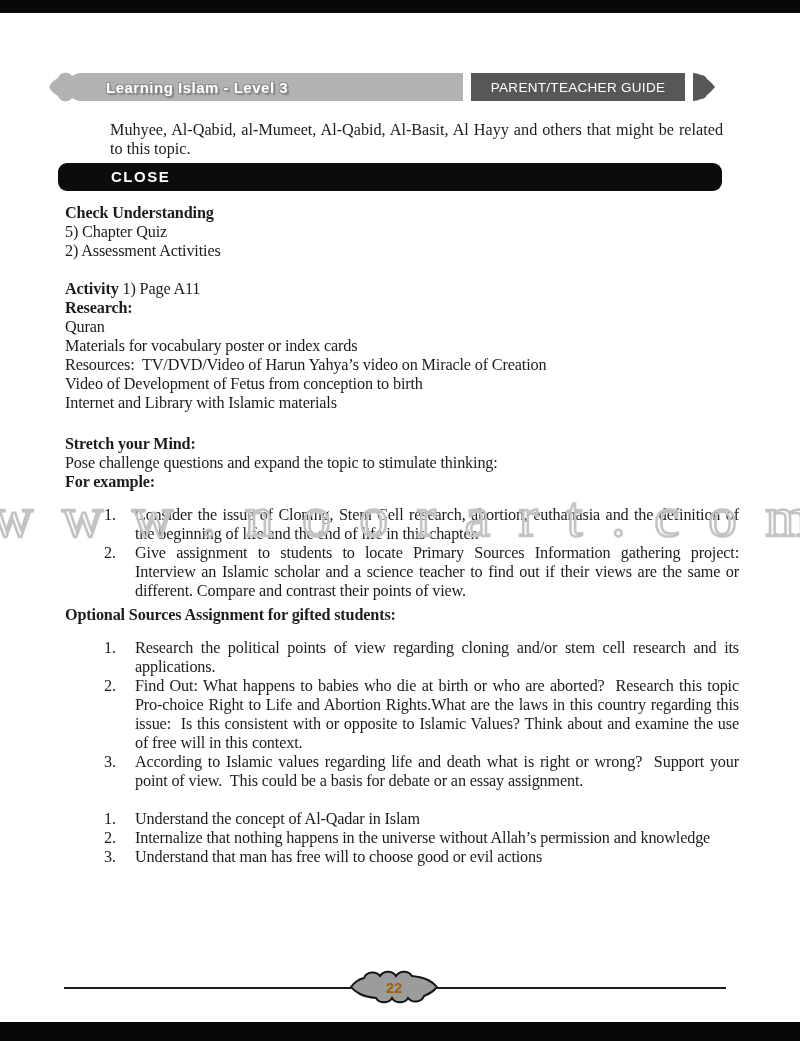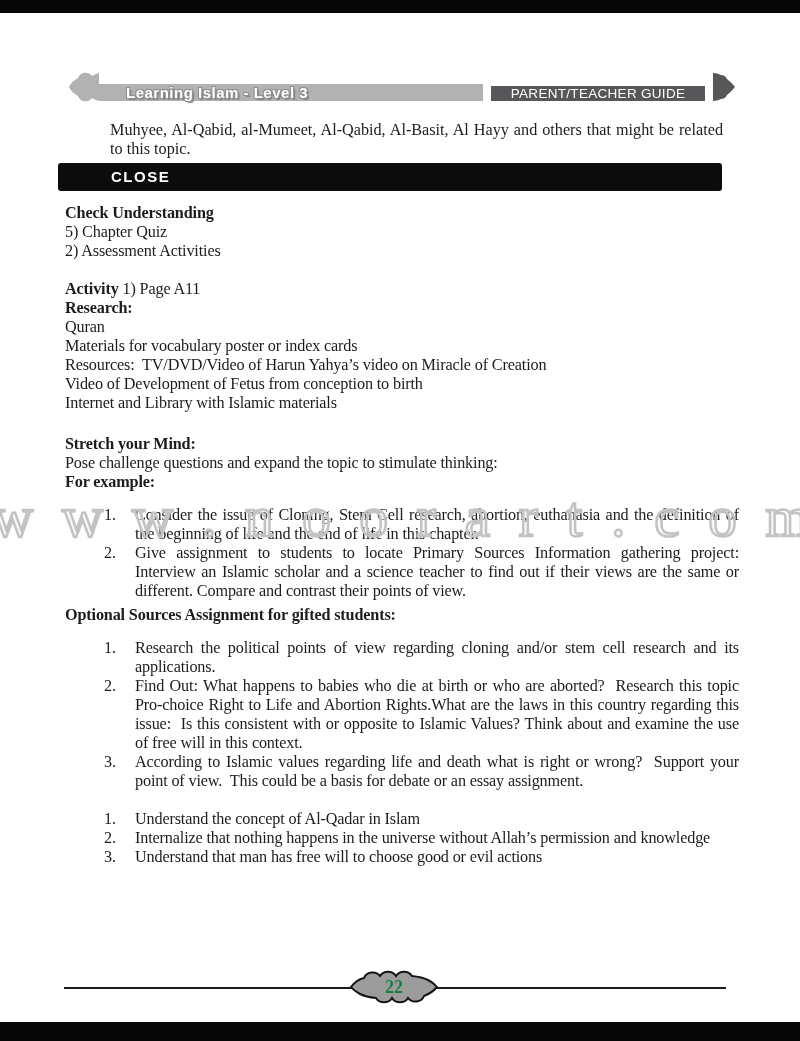--- a/index.html
+++ b/index.html
@@ -6,21 +6,21 @@
   .page {
     position:relative; width:800px; height:1041px; margin:0 auto;
     background:#ffffff; overflow:hidden;
     font-family:"Liberation Serif", serif; color:#1c1c1c;
   }
   .edge-bar { position:absolute; left:0; width:800px; background:#070707; }
   .edge-bar.top { top:0; height:13px; }
   .edge-bar.bottom { top:1022px; height:19px; }
 
   
-  .banner { position:absolute; top:70px; left:67px; width:668px; height:34px; display:flex;align-items:flex-end; }
+  .banner { position:absolute; top:70px; left:47px; width:668px; height:34px; display:flex; }
   .banner svg { display:block; height:34px; }
   .banner-light {
     flex:1; margin:3px 0; background:#b2b2b2;
     display:flex; align-items:center; padding-left:27px;
   }
   .banner-dark {
     width:214px; margin:3px 8px; background:#57575a;
     display:flex; align-items:center; justify-content:center;
   }
   .banner-title {
@@ -36,21 +36,21 @@
 
   
   .intro {
     position:absolute; top:105px; left:110px; width:613px;
     font-size:16.2px; line-height:19px; text-align:justify; white-space:pre-wrap;
   }
 
   
   .close-bar {
     position:absolute; top:163px; left:58px; width:664px; height:28px;
-    background:#0c0c0c; border-radius:3px;
+    background:#0c0c0c; border-radius:9px;
   }
   .close-label {
     position:absolute; left:53px; top:0; line-height:28px; color:#ffffff;
     font-family:"Liberation Sans", sans-serif; font-weight:bold;
     font-size:15px; letter-spacing:1.5px;
   }
 
   
   .sec { position:absolute; left:65px; width:660px; font-size:16.2px; line-height:19px; letter-spacing:-0.15px; }
   .sec b, .sec .bold { font-weight:bold; }
@@ -79,21 +79,21 @@
     z-index:6; pointer-events:none;
   }
 
   
   .footer-line { position:absolute; top:987px; left:64px; width:662px; height:2px; background:#1b1b1b; }
   .page-badge { position:absolute; top:970px; left:349px; width:90px; height:34px; }
   .page-badge svg { position:absolute; top:0; left:0; }
   .page-badge .num {
     position:absolute; top:0; left:0; width:90px; height:34px;
     display:flex; align-items:center; justify-content:center;
-    font-family:Liberation Serif, serif; font-weight:bold; font-size:18px; color:#15803d;
+    font-family:Liberation Sans, sans-serif; font-weight:bold; font-size:15px; color:#a16207;
   }
 </style>
 </head>
 <body>
 
 <div class="page">
 
   <div class="edge-bar top"></div>
 
   <div class="banner">

